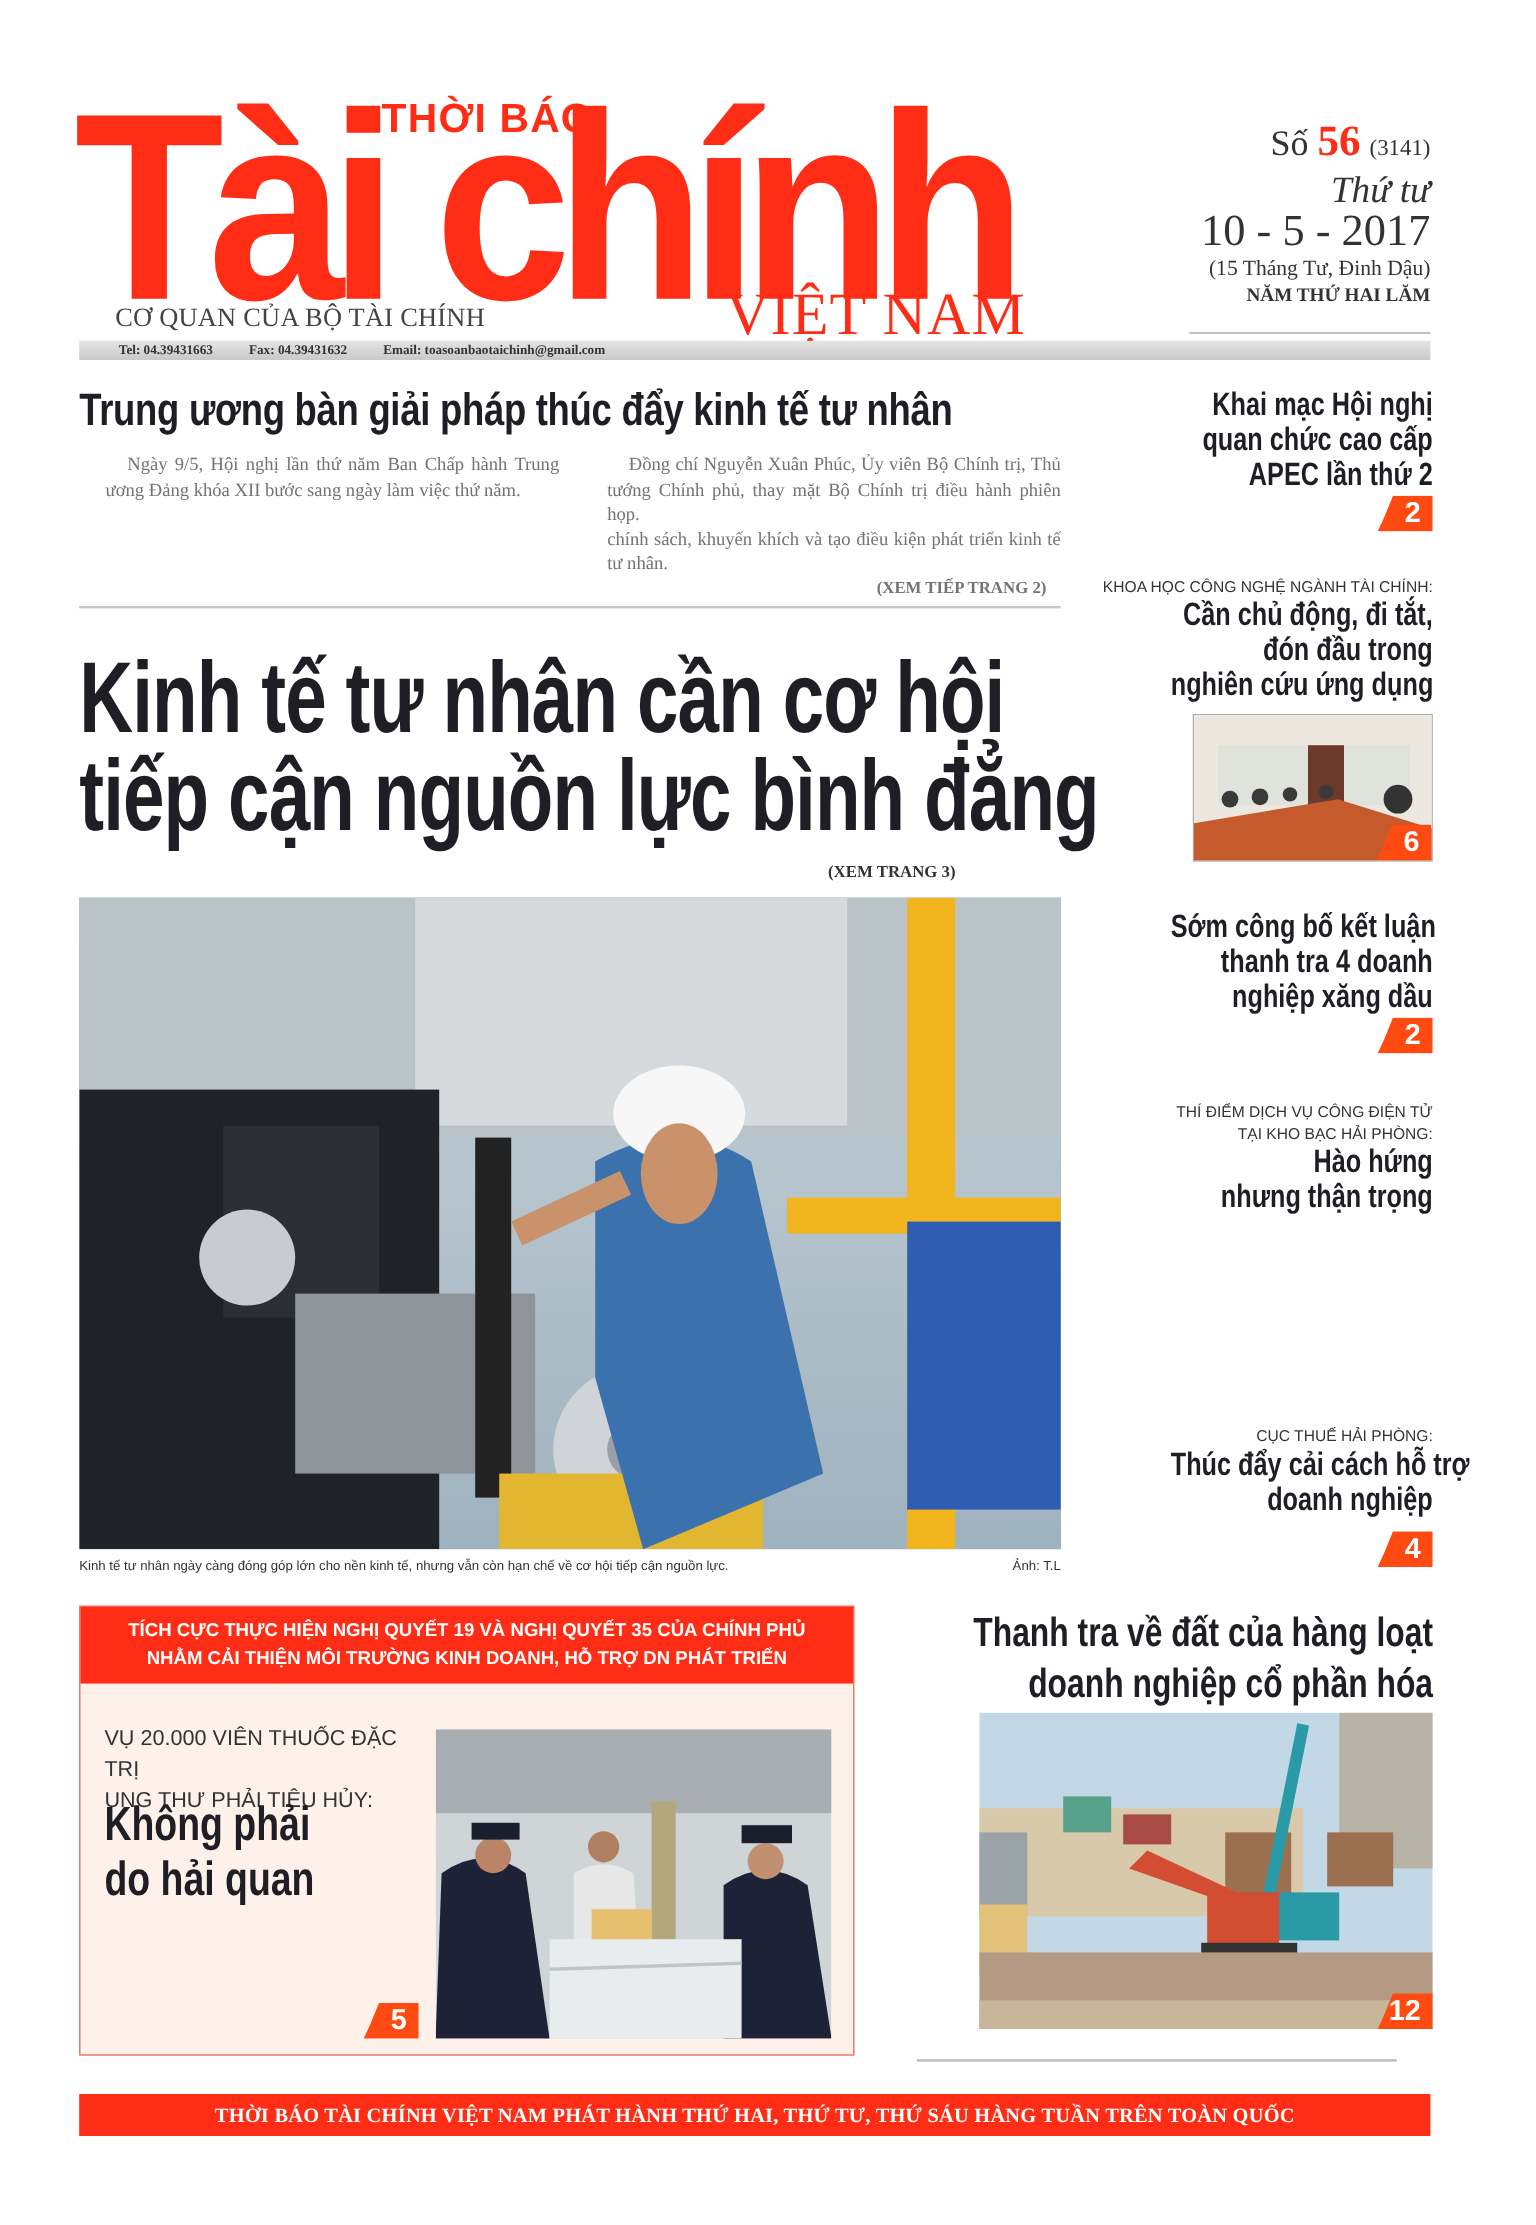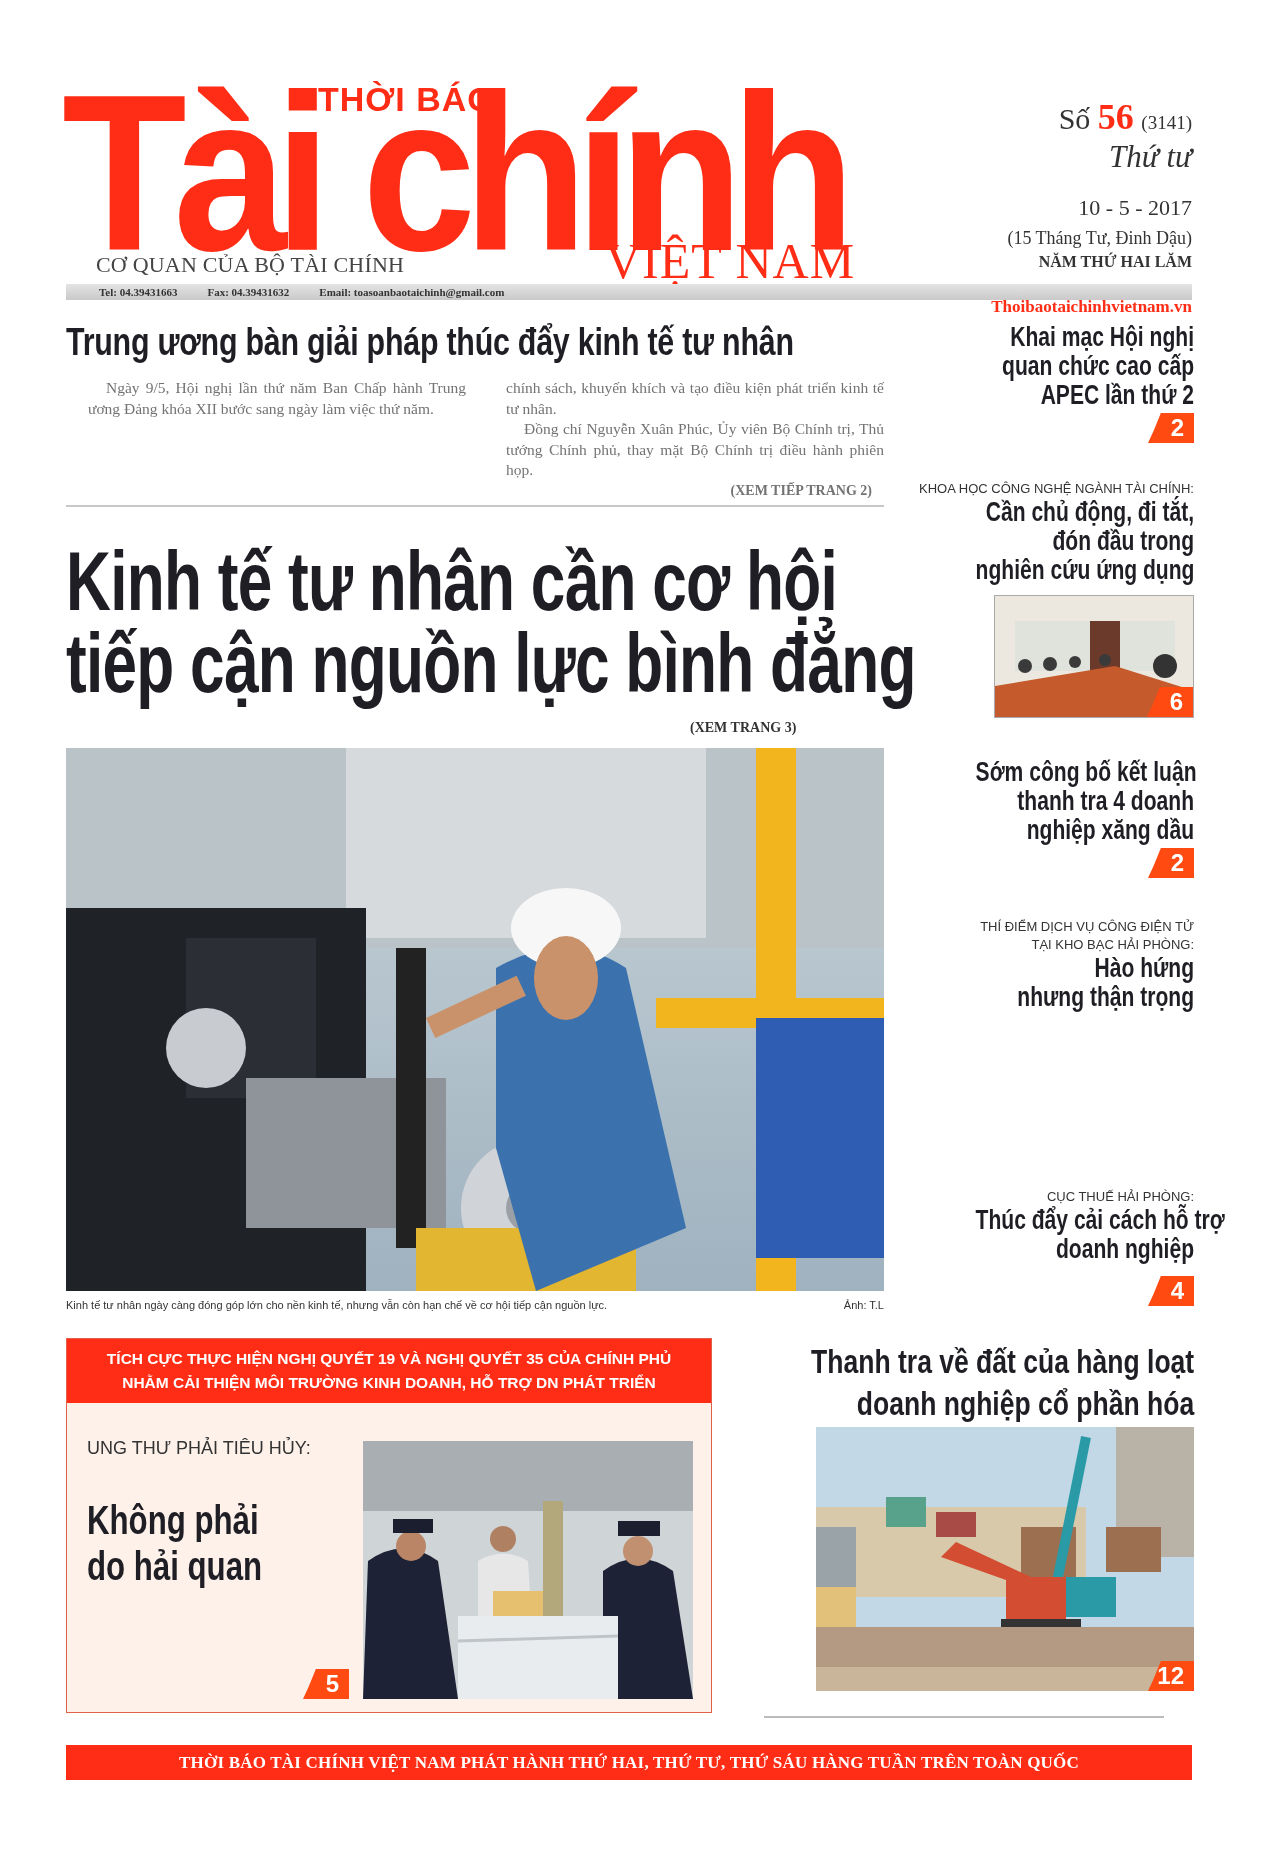--- a/index.html
+++ b/index.html
@@ -12,21 +12,21 @@
   .mast-title { left: 62px; top: 62px; font-family: "Liberation Sans", sans-serif; font-weight: 900; font-size: 222px; line-height: 1; color: #ff2d16; letter-spacing: -14px; transform: scaleX(0.92); transform-origin: left top; white-space: nowrap; }
   .mast-sub { left: 96px; top: 252px; font-size: 22px; color: #444; letter-spacing: 0.2px; }
   .mast-vn { left: 605px; top: 236px; font-size: 50px; color: #ff2d16; line-height: 1; letter-spacing: 1px; }
   .mast-dot { left: 680px; top: 288px; width: 5px; height: 5px; border-radius: 50%; background: #ff2d16; }
 
   .info { right: 88px; top: 100px; text-align: right; color: #333; }
   .info .issue { font-size: 30px; line-height: 34px; }
   .info .issue .num { color: #ff2d16; font-weight: bold; font-size: 36px; }
   .info .issue .paren { font-size: 19px; }
   .info .dow { font-size: 31px; font-style: italic; line-height: 34px; }
-  .info .date { font-size: 22px; line-height: 36px; margin-top: 16px; }
+  .info .date { font-size: 37px; line-height: 36px; }
   .info .lunar { font-size: 18px; line-height: 24px; }
   .info .year { font-size: 16px; font-weight: bold; line-height: 24px; border-bottom: 1px solid #999; padding-bottom: 18px; }
   .info .site { font-size: 17px; font-weight: bold; color: #ff2d16; line-height: 28px; }
 
   .contact-bar { left: 66px; top: 284px; width: 1126px; height: 16px; background: linear-gradient(#e4e4e4, #c9c9c9); display: flex; align-items: center; padding-left: 33px; font-size: 11px; font-weight: bold; color: #333; }
   .contact-bar span { margin-right: 30px; }
 
   
   .h1 { left: 66px; top: 320px; font-family: "Liberation Sans", sans-serif; font-weight: 900; font-size: 38px; color: #1e1e24; line-height: 44px; transform: scaleX(0.8); transform-origin: left top; white-space: nowrap; letter-spacing: -0.3px; }
   .body-cols { left: 66px; top: 378px; width: 818px; display: flex; gap: 18px; }
@@ -90,22 +90,22 @@
   <span>Fax: 04.39431632</span>
   <span>Email: toasoanbaotaichinh@gmail.com</span>
 </div>
 
 <div class="abs h1">Trung ương bàn giải pháp thúc đẩy kinh tế tư nhân</div>
 <div class="abs body-cols">
   <div class="body-col">
     <p>Ngày 9/5, Hội nghị lần thứ năm Ban Chấp hành Trung ương Đảng khóa XII bước sang ngày làm việc thứ năm.</p>
   </div>
   <div class="body-col">
+    <p>Đồng chí Nguyễn Xuân Phúc, Ủy viên Bộ Chính trị, Thủ tướng Chính phủ, thay mặt Bộ Chính trị điều hành phiên họp.</p>
     <p style="text-indent:0">chính sách, khuyến khích và tạo điều kiện phát triển kinh tế tư nhân.</p>
-    <p>Đồng chí Nguyễn Xuân Phúc, Ủy viên Bộ Chính trị, Thủ tướng Chính phủ, thay mặt Bộ Chính trị điều hành phiên họp.</p>
     <span class="more">(XEM TIẾP TRANG 2)</span>
   </div>
 </div>
 <div class="abs rule"></div>
 
 <div class="abs main-head">
   <div>Kinh tế tư nhân cần cơ hội</div>
   <div>tiếp cận nguồn lực bình đẳng</div>
 </div>
 <div class="abs main-more">(XEM  TRANG 3)</div>
@@ -191,20 +191,21 @@
   <div class="ttl">doanh nghiệp</div>
   <div class="badge" style="top:88px">4</div>
 </div>
 
 <div class="abs box">
   <div class="box-head">
     <div>TÍCH CỰC THỰC HIỆN NGHỊ QUYẾT 19 VÀ NGHỊ QUYẾT 35 CỦA CHÍNH PHỦ</div>
     <div>NHẰM CẢI THIỆN MÔI TRƯỜNG KINH DOANH, HỖ TRỢ DN PHÁT TRIỂN</div>
   </div>
   <div class="box-kick">
+    <div>VỤ 20.000 VIÊN THUỐC ĐẶC TRỊ</div>
     <div>UNG THƯ PHẢI TIÊU HỦY:</div>
   </div>
   <div class="box-ttl">
     <div>Không phải</div>
     <div>do hải quan</div>
   </div>
   <div class="box-photo">
     <svg width="330" height="258">
       <rect width="330" height="258" fill="#cfd4d6"></rect>
       <rect x="0" y="0" width="330" height="70" fill="#a9aeb2"></rect>

